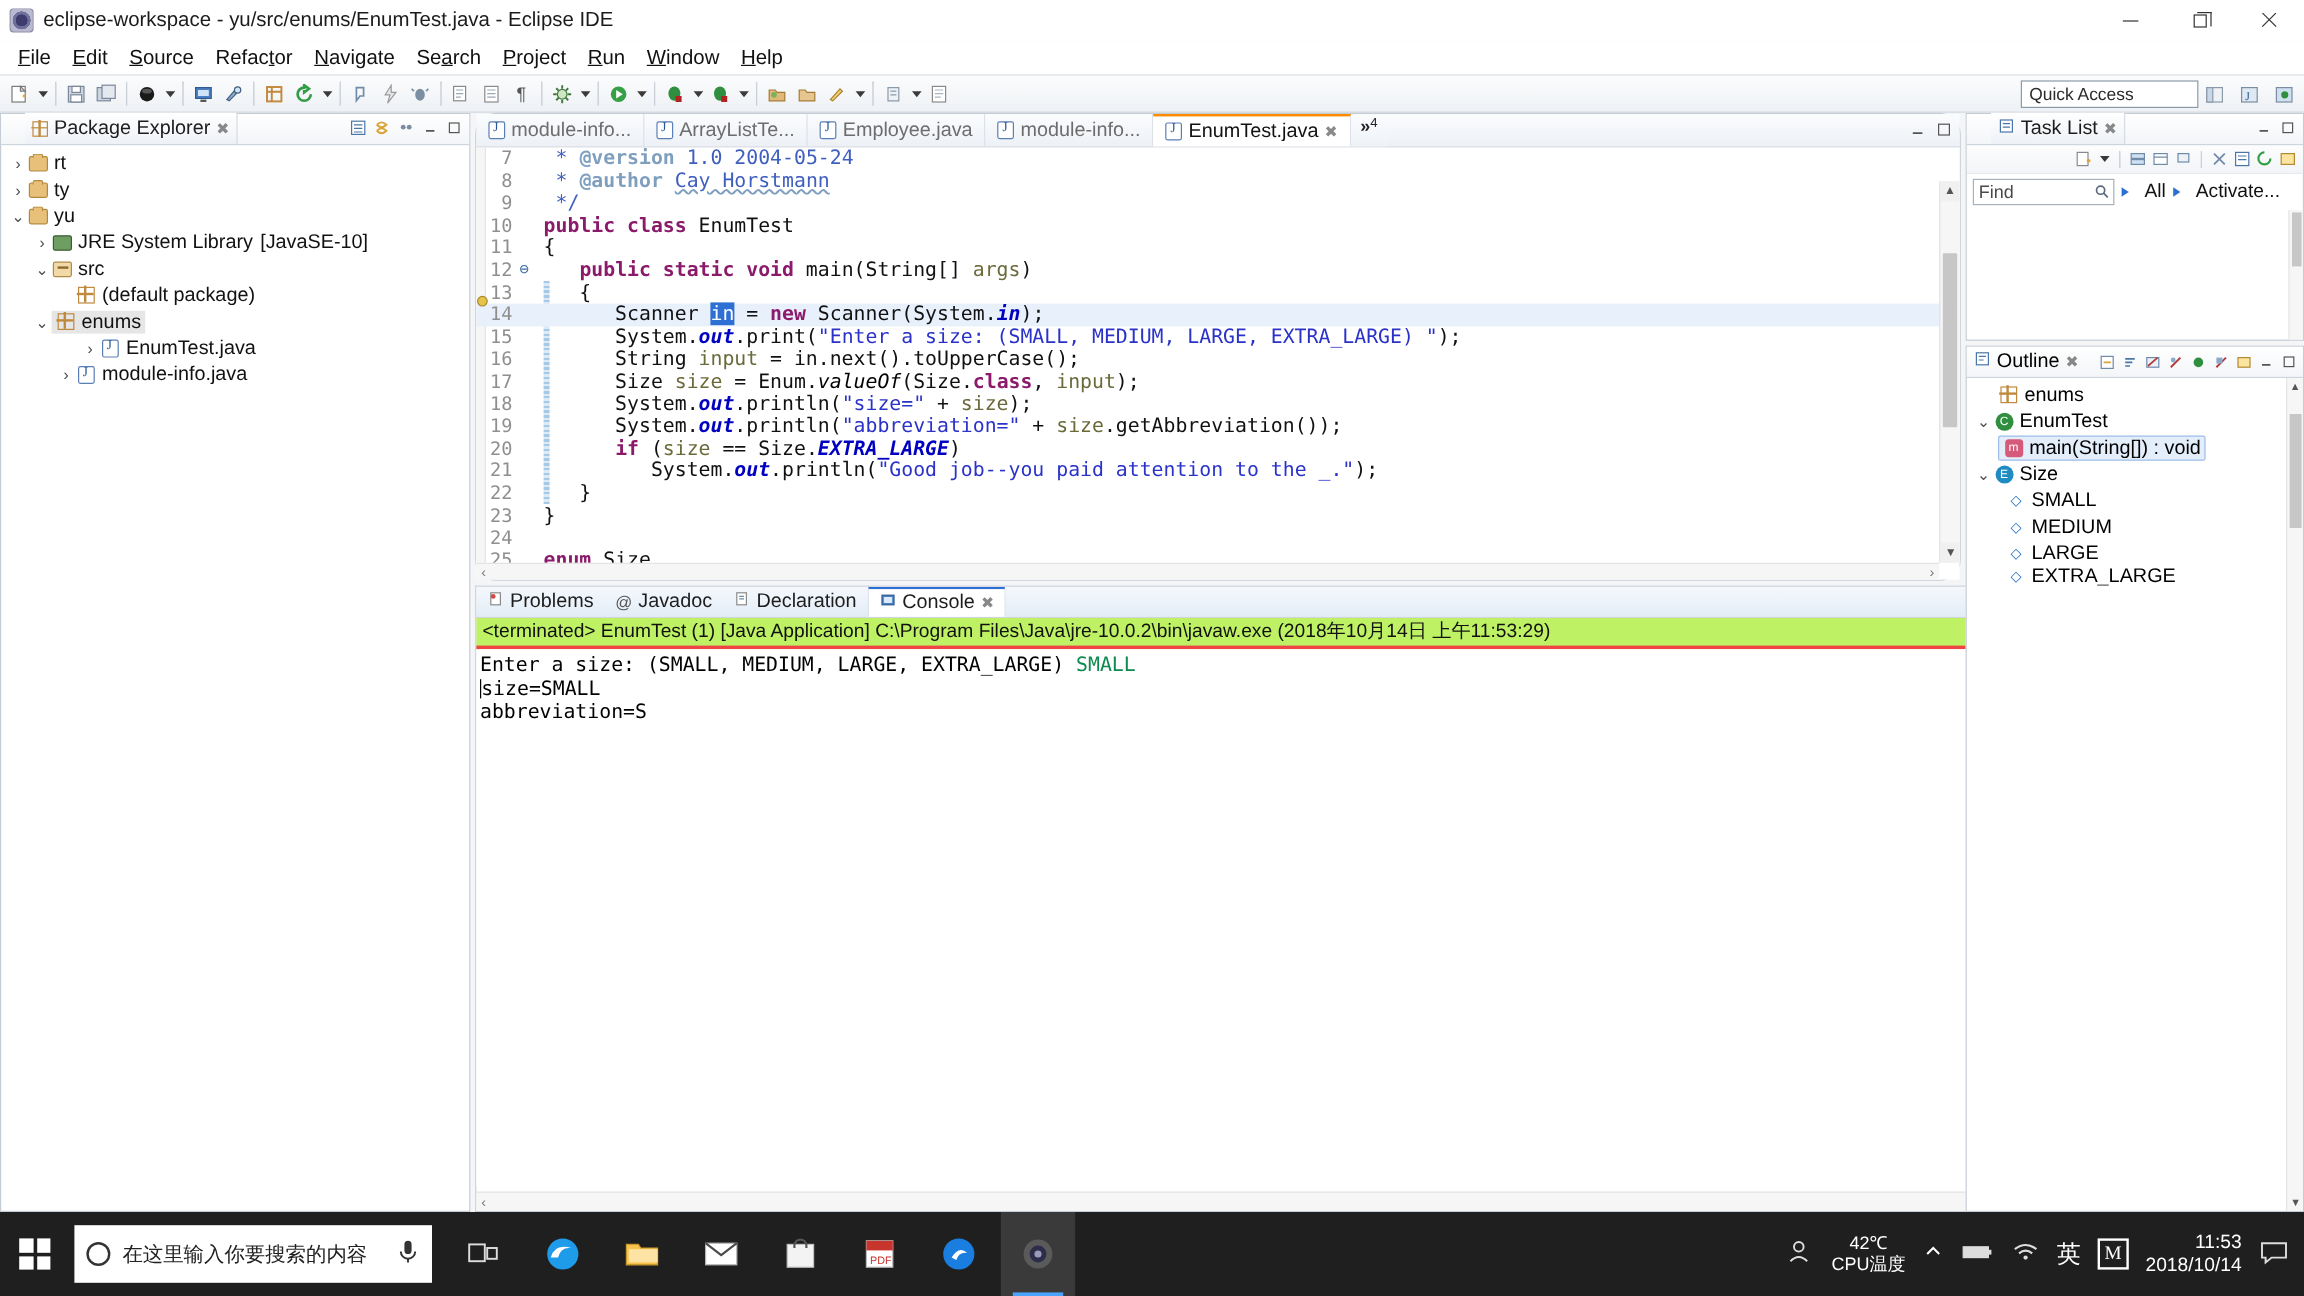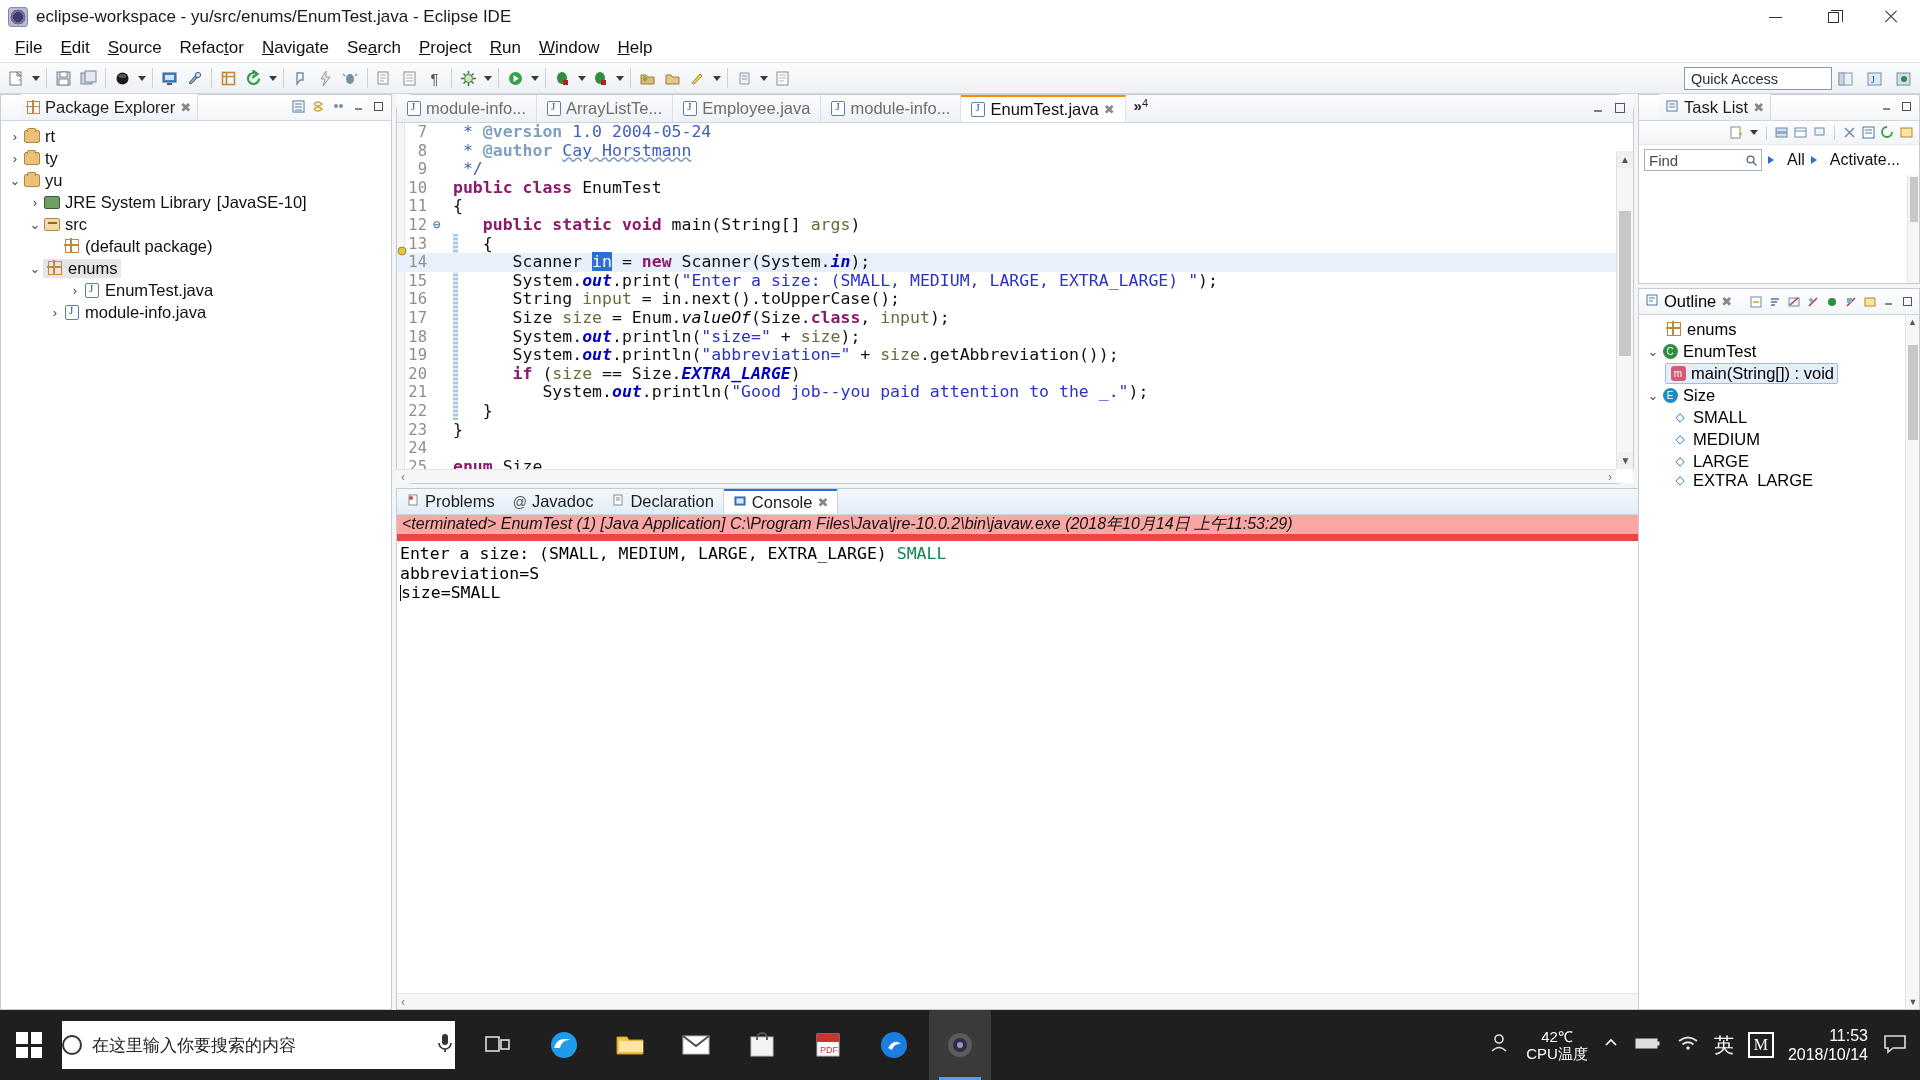--- a/index.html
+++ b/index.html
@@ -138,21 +138,21 @@
   .sc-up, .sc-dn { height:17px; display:flex; align-items:center; justify-content:center; background:#f0f0f0; font-size:10px; color:#555;}
   .sc-thumb { position:absolute; left:2px; width:12px; background:#c7c7c7; border-radius:1px; }
   .ed-hscroll { position:absolute; left:0; right:17px; bottom:0; height:14px; background:#f6f6f6; border-top:1px solid #e4e4e4; display:flex; justify-content:space-between; align-items:center; padding:0 4px; color:#7a7a7a; font-size:12px;}
 
   
   #console { left:396px; top:394px; right:0; bottom:0; }
   .con-tabs { height:26px; display:flex; align-items:stretch; background:linear-gradient(#f4f8fc,#e3edf7); border-bottom:1px solid #cfd5dd; position:relative; }
   .con-tab { display:flex; align-items:center; gap:5px; padding:0 9px; font-size:16.5px; color:#1d1d1d; }
   .con-tab.active { background:#fff; border-top:2px solid #2b6fd4; border-left:1px solid #cfd5dd; border-right:1px solid #cfd5dd; border-radius:2px 2px 0 0;}
   .con-tools { position:absolute; right:4px; top:3px; display:flex; align-items:center; gap:2px;}
-  .con-head { height:26px; background:#fca5a5; display:flex; align-items:center; padding-left:5px; font-size:16px; color:#111; border-bottom:7px solid #ef4444;font-style:italic;}
+  .con-head { height:26px; background:#bef264; display:flex; align-items:center; padding-left:5px; font-size:16px; color:#111; border-bottom:3px solid #ef4444;}
   .con-body { position:absolute; left:0; top:52px; right:16px; bottom:20px; background:#fff; font-family:"DejaVu Sans Mono", monospace; font-size:16.5px; line-height:19.5px; padding:3px 0 0 3px; }
   .con-line { white-space:pre; color:#000; }
   .con-in { color:#0d8a4f; }
   .caret { display:inline-block; width:1px; height:16px; background:#000; vertical-align:-3px; }
   .con-hscroll { position:absolute; left:0; right:16px; bottom:0; height:16px; background:#f6f6f6; border-top:1px solid #e4e4e4; display:flex; justify-content:space-between; align-items:center; padding:0 4px; color:#7a7a7a; font-size:12px; }
   .con-vscroll { position:absolute; right:0; top:52px; width:16px; bottom:16px; background:#f6f6f6; border-left:1px solid #e4e4e4;}
 
   
   #tasklist { right:0; top:0; width:282px; height:190px; }
   .tl-toolrow { height:24px; display:flex; align-items:center; justify-content:flex-end; gap:2px; padding-right:4px; background:linear-gradient(#fdfdfe,#f2f4f7); border-bottom:1px solid #e6e9ee;}
@@ -170,21 +170,21 @@
   .ol-body { position:absolute; left:0; top:26px; right:14px; bottom:0; overflow:hidden; padding-top:3px;}
   .ol-scroll { position:absolute; right:0; top:26px; width:14px; bottom:0; background:#f6f6f6; border-left:1px solid #e4e4e4;}
   .ol-row { height:22px; display:flex; align-items:center; font-size:16.5px; white-space:nowrap;}
   .ol-sel { background:#e4eefb; border:1px solid #9cbde8; border-radius:2px; padding:0 3px; }
 
   
   .taskbar { position:absolute; left:0; bottom:0; width:1920px; height:70px; background:#1f1f1f; display:flex; align-items:center; }
   .start { width:58px; height:70px; display:flex; align-items:center; justify-content:center; }
   .win-logo { width:26px; height:26px; display:grid; grid-template-columns:1fr 1fr; grid-template-rows:1fr 1fr; gap:3px; }
   .win-logo i { background:#fff; display:block; }
-  .searchbox { width:393px; height:48px; background:#fff; display:flex; align-items:center; gap:10px; padding:0 0; margin-left:4px; }
+  .searchbox { width:298px; height:48px; background:#fff; display:flex; align-items:center; gap:10px; padding:0 10px; margin-left:4px; }
   .circ { width:20px;height:20px;border:2px solid #333;border-radius:50%;}
   .search-text { color:#222; font-size:17px; }
   .mic { margin-left:auto; }
   .tb-apps { display:flex; align-items:center; gap:4px; margin-left:12px; }
   .tb-app { width:62px; height:70px; display:flex; align-items:center; justify-content:center; position:relative;}
   .tb-app.active { background:#3a3a3a; }
   .tb-app.active:after { content:""; position:absolute; bottom:0; left:10px; right:10px; height:3px; background:#4aa3ff; }
   .tray { margin-left:auto; display:flex; align-items:center; gap:14px; padding-right:12px; color:#fff; }
   .cpu { text-align:center; line-height:1.15; font-size:15px; color:#fff; }
   .clock { text-align:right; line-height:1.2; font-size:16px; color:#fff; }
@@ -739,22 +739,22 @@
                 <rect x="2.5" y="2.5" width="8" height="8" fill="none" stroke="#555"></rect>
               </svg>
             </div>
         </div>
       </div>
 
       <div class="con-head">&lt;terminated&gt; EnumTest (1) [Java Application] C:\Program Files\Java\jre-10.0.2\bin\javaw.exe (2018年10月14日 上午11:53:29)</div>
 
       <div class="con-body">
         <div class="con-line"><span>Enter a size: (SMALL, MEDIUM, LARGE, EXTRA_LARGE) </span><span class="con-in">SMALL</span></div>
+        <div class="con-line"><span class="caret"></span><span>size=SMALL</span></div>
         <div class="con-line"><span>abbreviation=S</span></div>
-        <div class="con-line"><span class="caret"></span><span>size=SMALL</span></div>
       </div>
 
       <div class="con-vscroll"></div>
       <div class="con-hscroll">
         <span>‹</span>
         <span>›</span>
       </div>
     </div>
 
     <div class="panel" id="tasklist">

